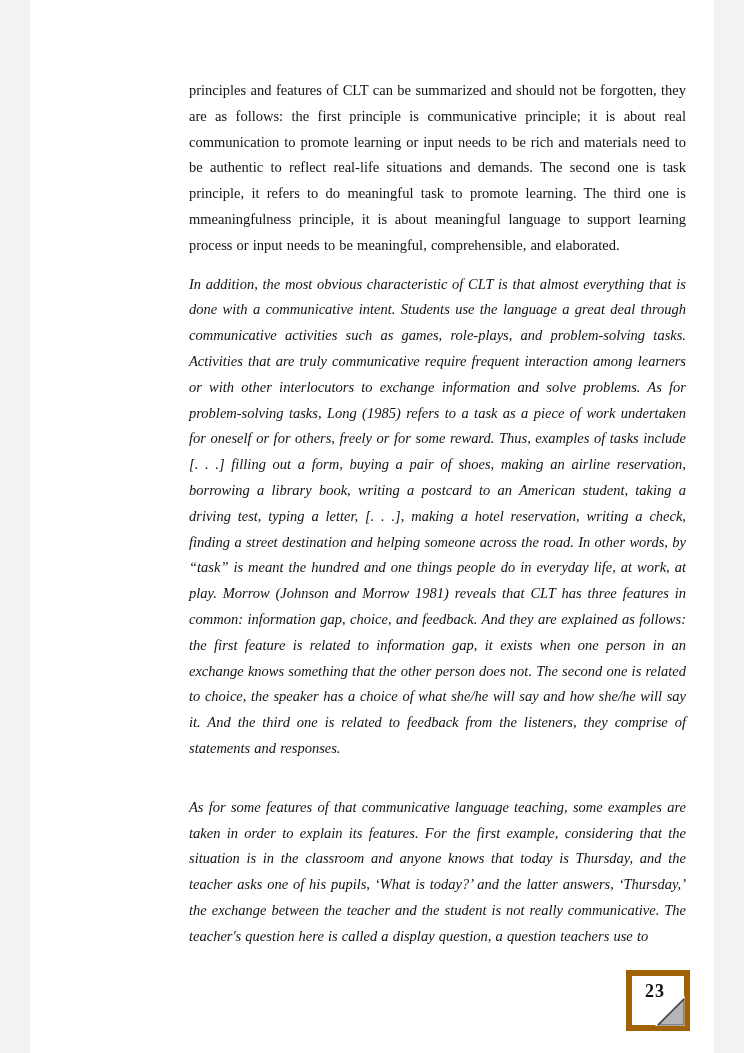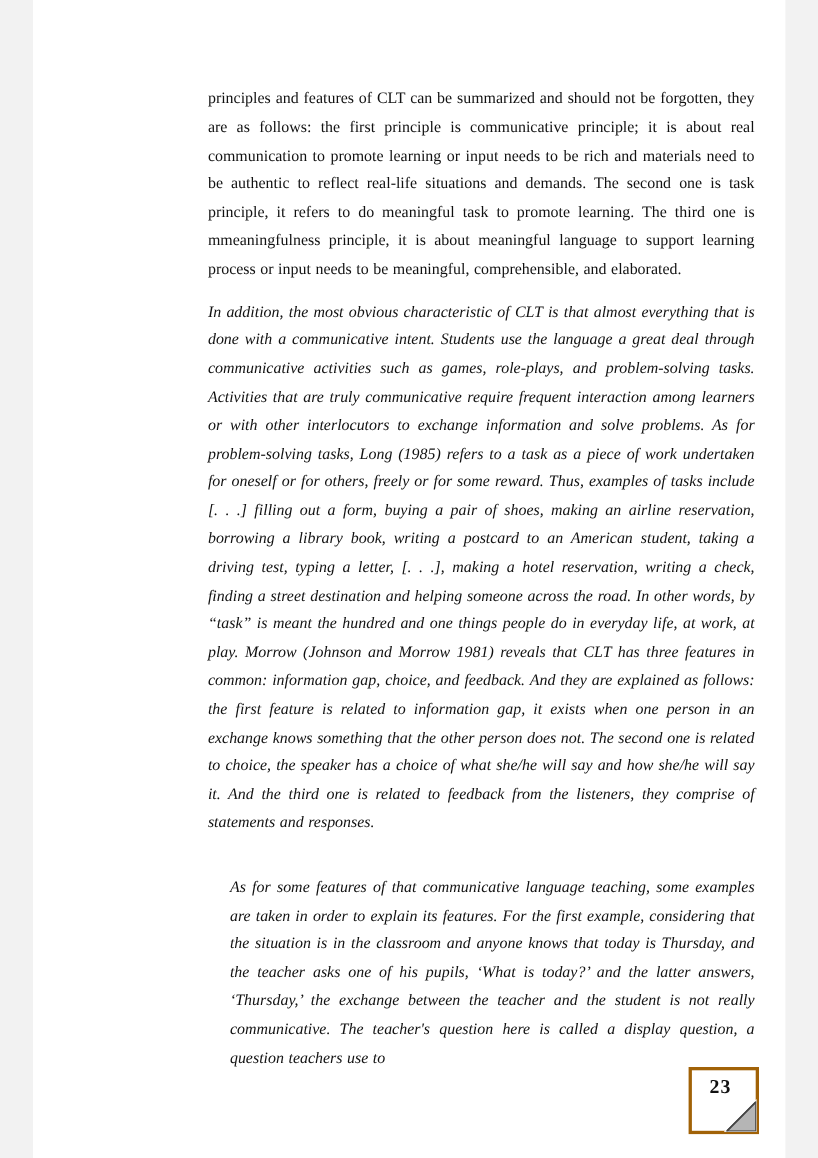--- a/index.html
+++ b/index.html
@@ -30,30 +30,29 @@
     text-align: justify;
     text-justify: inter-word;
     word-spacing: 0.5px;
   }
   .para + .para {
     margin-top: 13px;
     font-style: italic;
   }
   .para.gap-large {
     margin-top: 33px;
-    margin-left: 20px;
   }
   .page-number-box {
     position: absolute;
     right: 24px;
     bottom: 22px;
     width: 64px;
     height: 61px;
     background: #ffffff;
-    border: 3px solid #a16207;
+    border: 6px solid #a16207;
     box-sizing: border-box;
   }
   .page-number {
     position: absolute;
     top: 5px;
     left: 0;
     right: 6px;
     text-align: center;
     font-weight: bold;
     font-size: 18px;

